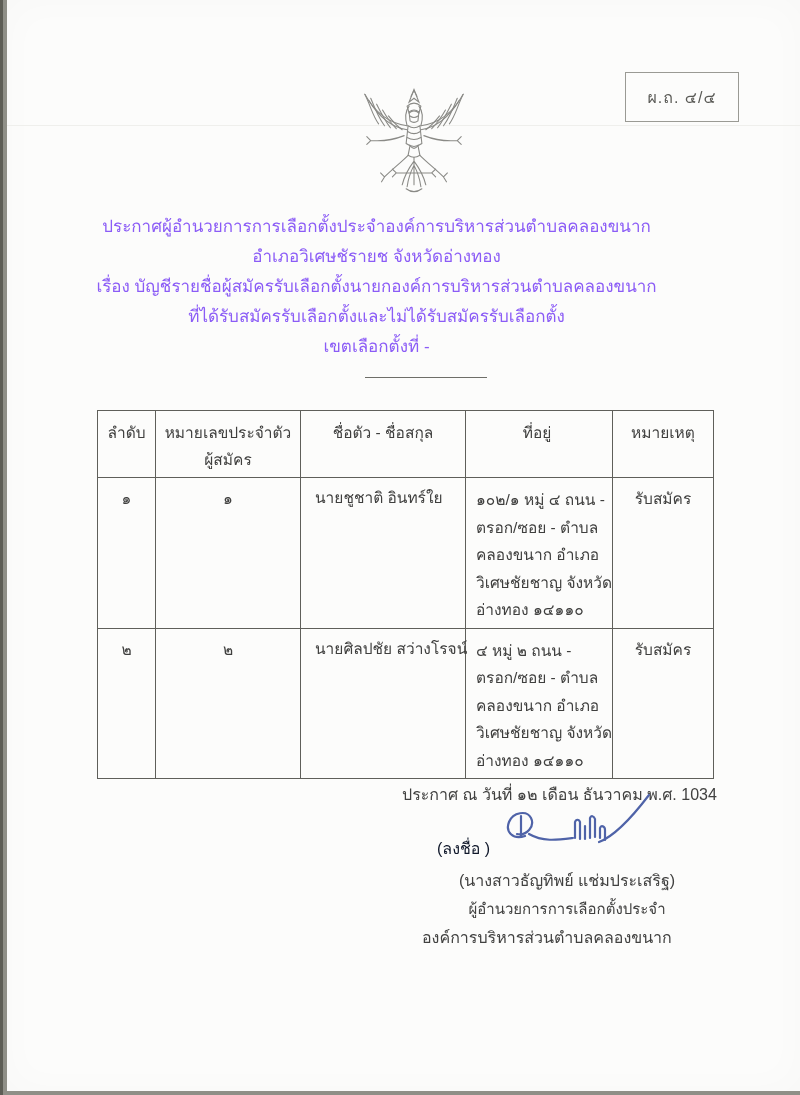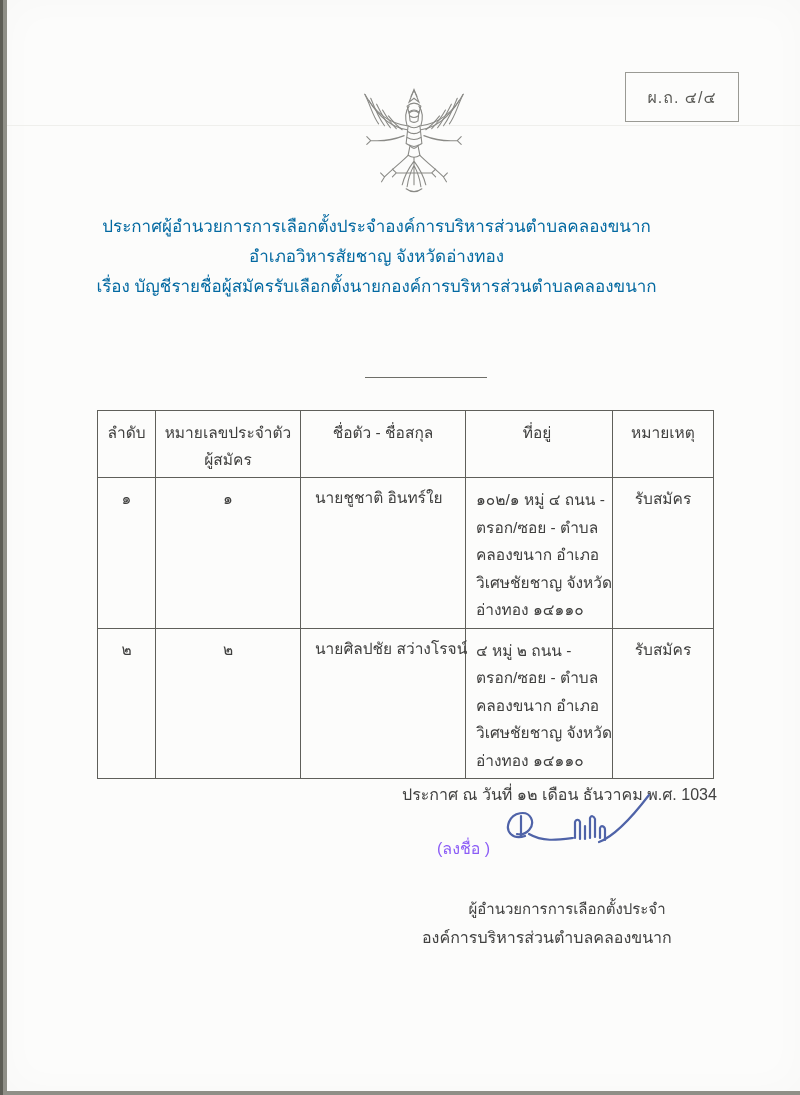--- a/index.html
+++ b/index.html
@@ -27,21 +27,21 @@
     position:absolute; left:618px; top:72px; width:114px; height:50px;
     border:1px solid #9a9a94;
     display:flex; align-items:center; justify-content:center;
     font-size:16px; color:#5a5a56; letter-spacing:1px;
   }
   .garuda{
     position:absolute; left:348px; top:86px; width:118px; height:114px;
   }
   .title-block{
     position:absolute; left:0; top:212px; width:739px;
-    text-align:center; color:#0369a1;
+    text-align:center; color:#8b5cf6;
     font-size:17px; line-height:30px; font-weight:500;
   }
   .title-line{ white-space:nowrap; }
   .divider-line{
     position:absolute; left:358px; top:377px; width:122px; height:0;
     border-top:1.5px solid #6e6e68;
   }
   table.candidates{
     position:absolute; left:90px; top:410px;
     width:616px; border-collapse:collapse; table-layout:fixed;
@@ -60,21 +60,21 @@
   tr.r1 td    { height:145px; }
   tr.r2 td    { height:137px; }
   .addr-line  { line-height:27.5px; white-space:nowrap; }
   .name-line  { line-height:24px; white-space:nowrap; }
   .footer-date{
     position:absolute; left:395px; top:782px; width:300px;
     text-align:center; font-size:16px; color:#414140; white-space:nowrap;
   }
   .sign-label{
     position:absolute; left:430px; top:836px;
-    font-size:16px; color:#8b5cf6;
+    font-size:16px; color:#0f172a;
   }
   .signature-svg{
     position:absolute; left:488px; top:792px; width:162px; height:72px;
   }
   .signer-name{
     position:absolute; left:415px; top:868px; width:290px;
     text-align:center; font-size:16px; color:#414140; white-space:nowrap;
   }
   .signer-title1{
     position:absolute; left:415px; top:897px; width:290px;
@@ -127,22 +127,24 @@
     <path d="M54 70 C46 78 38 84 30 92 M30 92 L26 88 M30 92 L27 97"></path>
     <path d="M66 70 C74 78 82 84 90 92 M90 92 L94 88 M90 92 L93 97"></path>
 
     <path d="M60 72 L60 100 M60 76 C54 84 50 92 48 100 M60 76 C66 84 70 92 72 100 M60 80 C56 88 54 94 53 102 M60 80 C64 88 66 94 67 102"></path>
     <path d="M42 88 L78 88 M42 88 L38 84 M42 88 L38 92 M78 88 L82 84 M82 92 L78 88"></path>
     <path d="M52 104 Q60 110 68 104"></path>
   </svg>
 
   <div class="title-block">
     <div class="title-line">ประกาศผู้อำนวยการการเลือกตั้งประจำองค์การบริหารส่วนตำบลคลองขนาก</div>
-    <div class="title-line">อำเภอวิหารสัยชาญ จังหวัดอ่างทอง</div>
+    <div class="title-line">อำเภอวิเศษชัรายช จังหวัดอ่างทอง</div>
     <div class="title-line">เรื่อง บัญชีรายชื่อผู้สมัครรับเลือกตั้งนายกองค์การบริหารส่วนตำบลคลองขนาก</div>
+    <div class="title-line">ที่ได้รับสมัครรับเลือกตั้งและไม่ได้รับสมัครรับเลือกตั้ง</div>
+    <div class="title-line">เขตเลือกตั้งที่ -</div>
   </div>
 
   <div class="divider-line"></div>
 
   <table class="candidates">
     <tbody>
         <tr class="hdr">
       <td class="c-no">ลำดับ</td>
       <td class="c-num">
         <div>หมายเลขประจำตัว</div>
@@ -195,16 +197,17 @@
     <path d="M30 44 C18 48 10 40 14 30 C18 20 32 18 36 26 C40 34 32 44 22 42"></path>
     <path d="M26 24 L26 44"></path>
     <path d="M34 42 C48 50 62 48 78 46"></path>
     <path d="M80 46 L80 30 C81 27 84 27 85 30 L85 47"></path>
     <path d="M90 47 L90 34"></path>
     <path d="M95 46 L95 26 C96 23 99 24 100 27 L100 45"></path>
     <path d="M105 46 L105 36 C106 33 110 34 110 38 L110 48"></path>
     <path d="M104 50 C120 44 138 24 154 3"></path>
   </svg>
 
+  <div class="signer-name">(นางสาวธัญทิพย์  แช่มประเสริฐ)</div>
   <div class="signer-title1">ผู้อำนวยการการเลือกตั้งประจำ</div>
   <div class="signer-title2">องค์การบริหารส่วนตำบลคลองขนาก</div>
 
 </div>
 
 </body></html>

